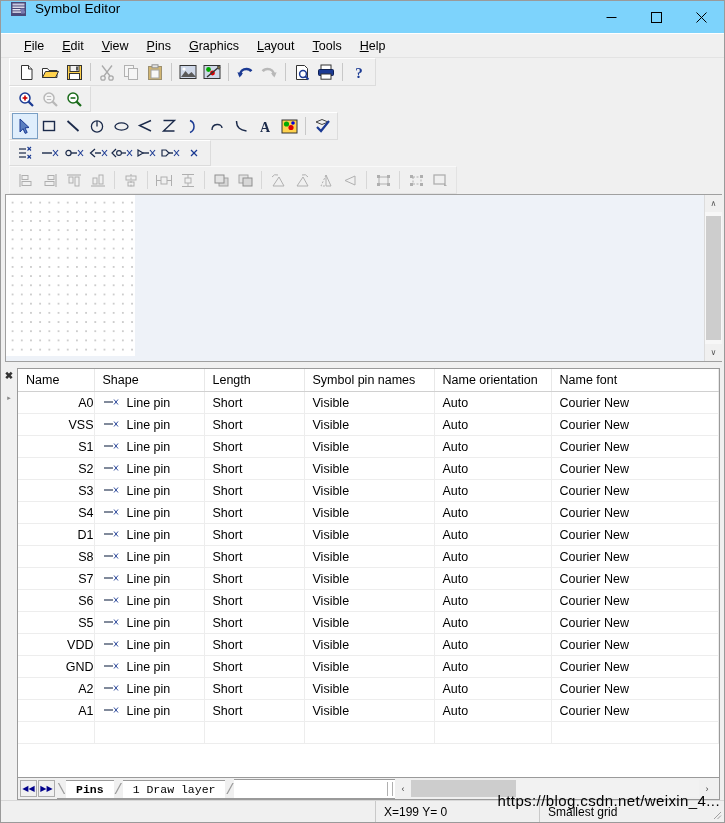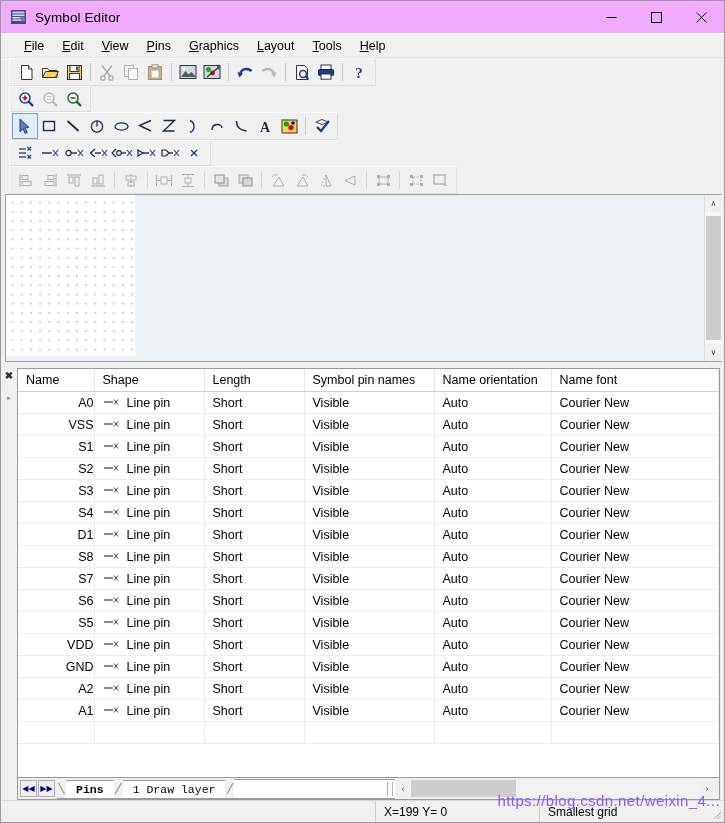--- a/index.html
+++ b/index.html
@@ -13,21 +13,21 @@
   .app{
     position:relative;width:725px;height:823px;
     background:#f0f0f0;
     border:1px solid #9a9a9a;
     box-sizing:border-box;
     display:flex;flex-direction:column;
   }
 
   
   .titlebar{
-    height:32px;background:#f0abfc;display:flex;align-items:center;
+    height:32px;background:#7dd3fc;display:flex;align-items:flex-start;
     flex:0 0 auto;border-bottom:1px solid #ffffff;
   }
   .title-icon{
     width:17px;height:16px;margin-left:9px;margin-right:8px;
     position:relative;flex:0 0 auto;
   }
   .title-text{font-size:13.5px;color:#000;letter-spacing:.1px;}
   .win-btns{margin-left:auto;display:flex;height:32px;}
   .win-btn{
     width:45px;height:32px;display:flex;align-items:center;justify-content:center;
@@ -179,21 +179,21 @@
     display:flex;align-items:center;padding:0 8px;font-size:12px;
     border-left:1px solid #c9c9c9;color:#000;white-space:nowrap;margin-left:32px;
   }
   .sb-coords{width:115px;}
   .sb-grid{width:150px;}
   .sb-grip{
     width:16px;display:flex;align-items:flex-end;justify-content:flex-end;
     padding:0 2px 2px 0;
   }
   .watermark{
-    position:absolute;right:4px;top:-9px;font-size:15px;color:#8b5cf6;
+    position:absolute;right:4px;top:-9px;font-size:15px;color:#000000;
     letter-spacing:.4px;pointer-events:none;white-space:nowrap;
     font-family:"Liberation Sans",sans-serif;
   }
 </style>
 </head>
 <body>
 
 <div class="app">
 
   <div class="titlebar">

